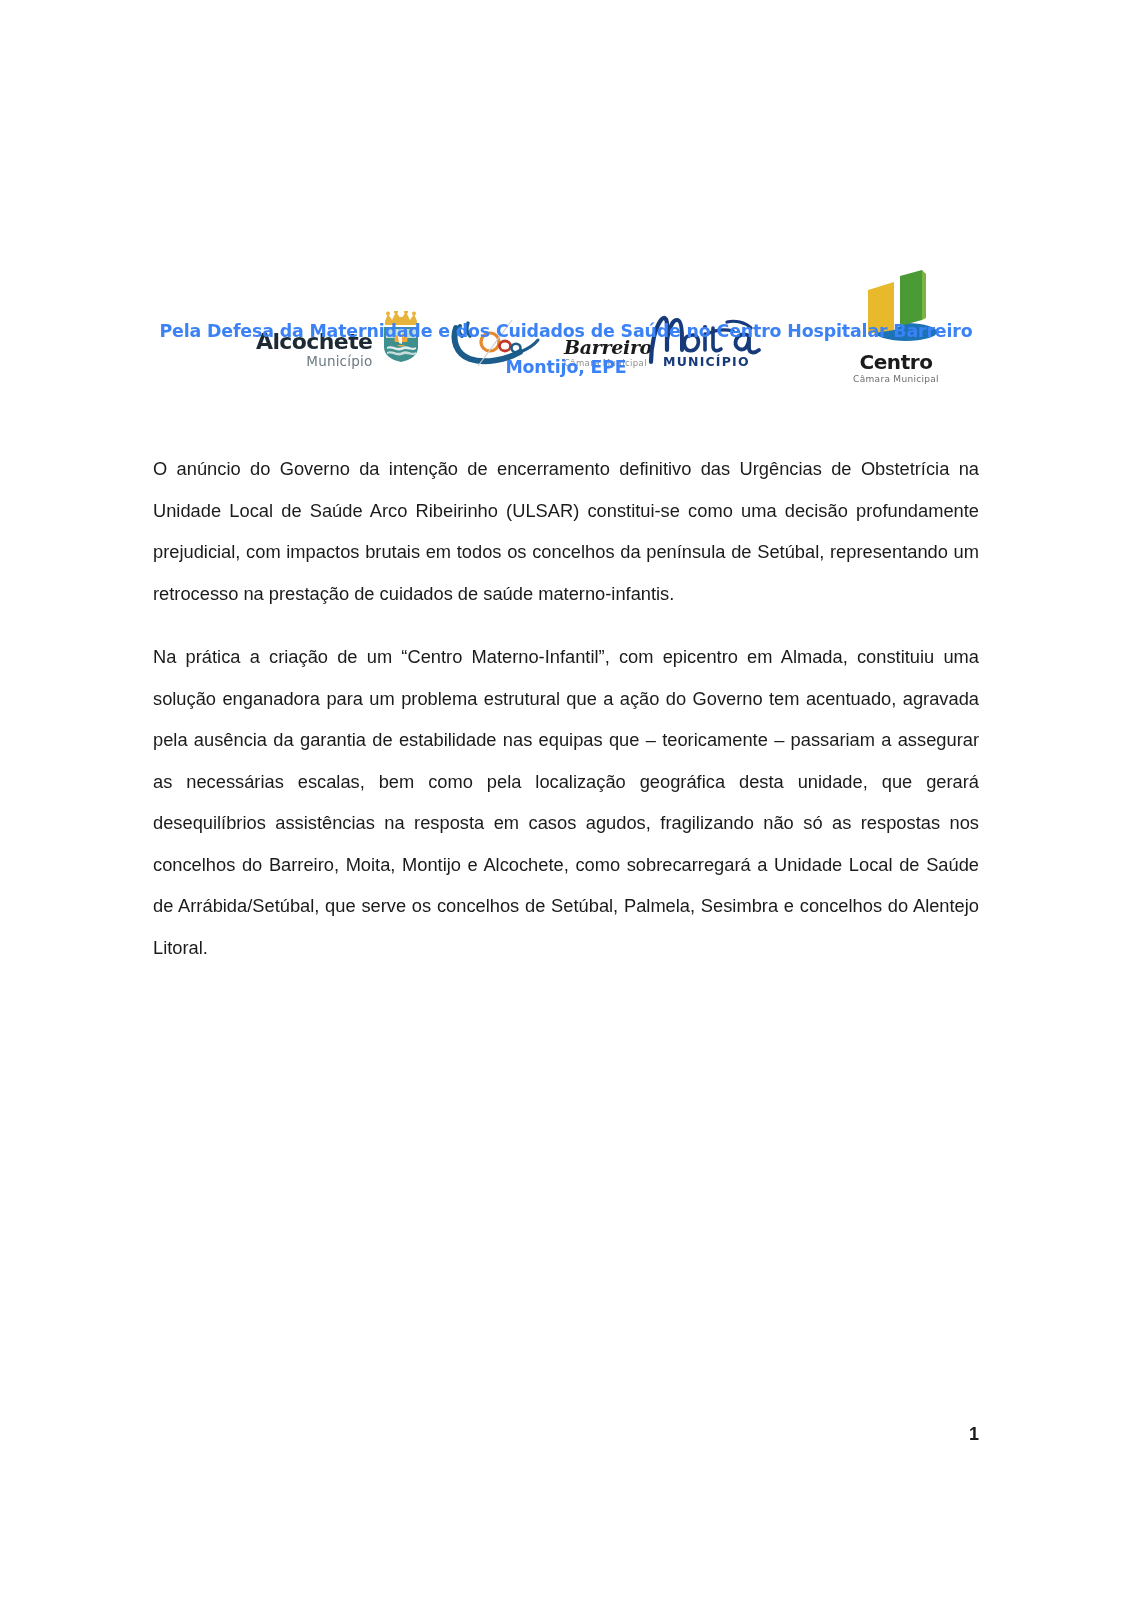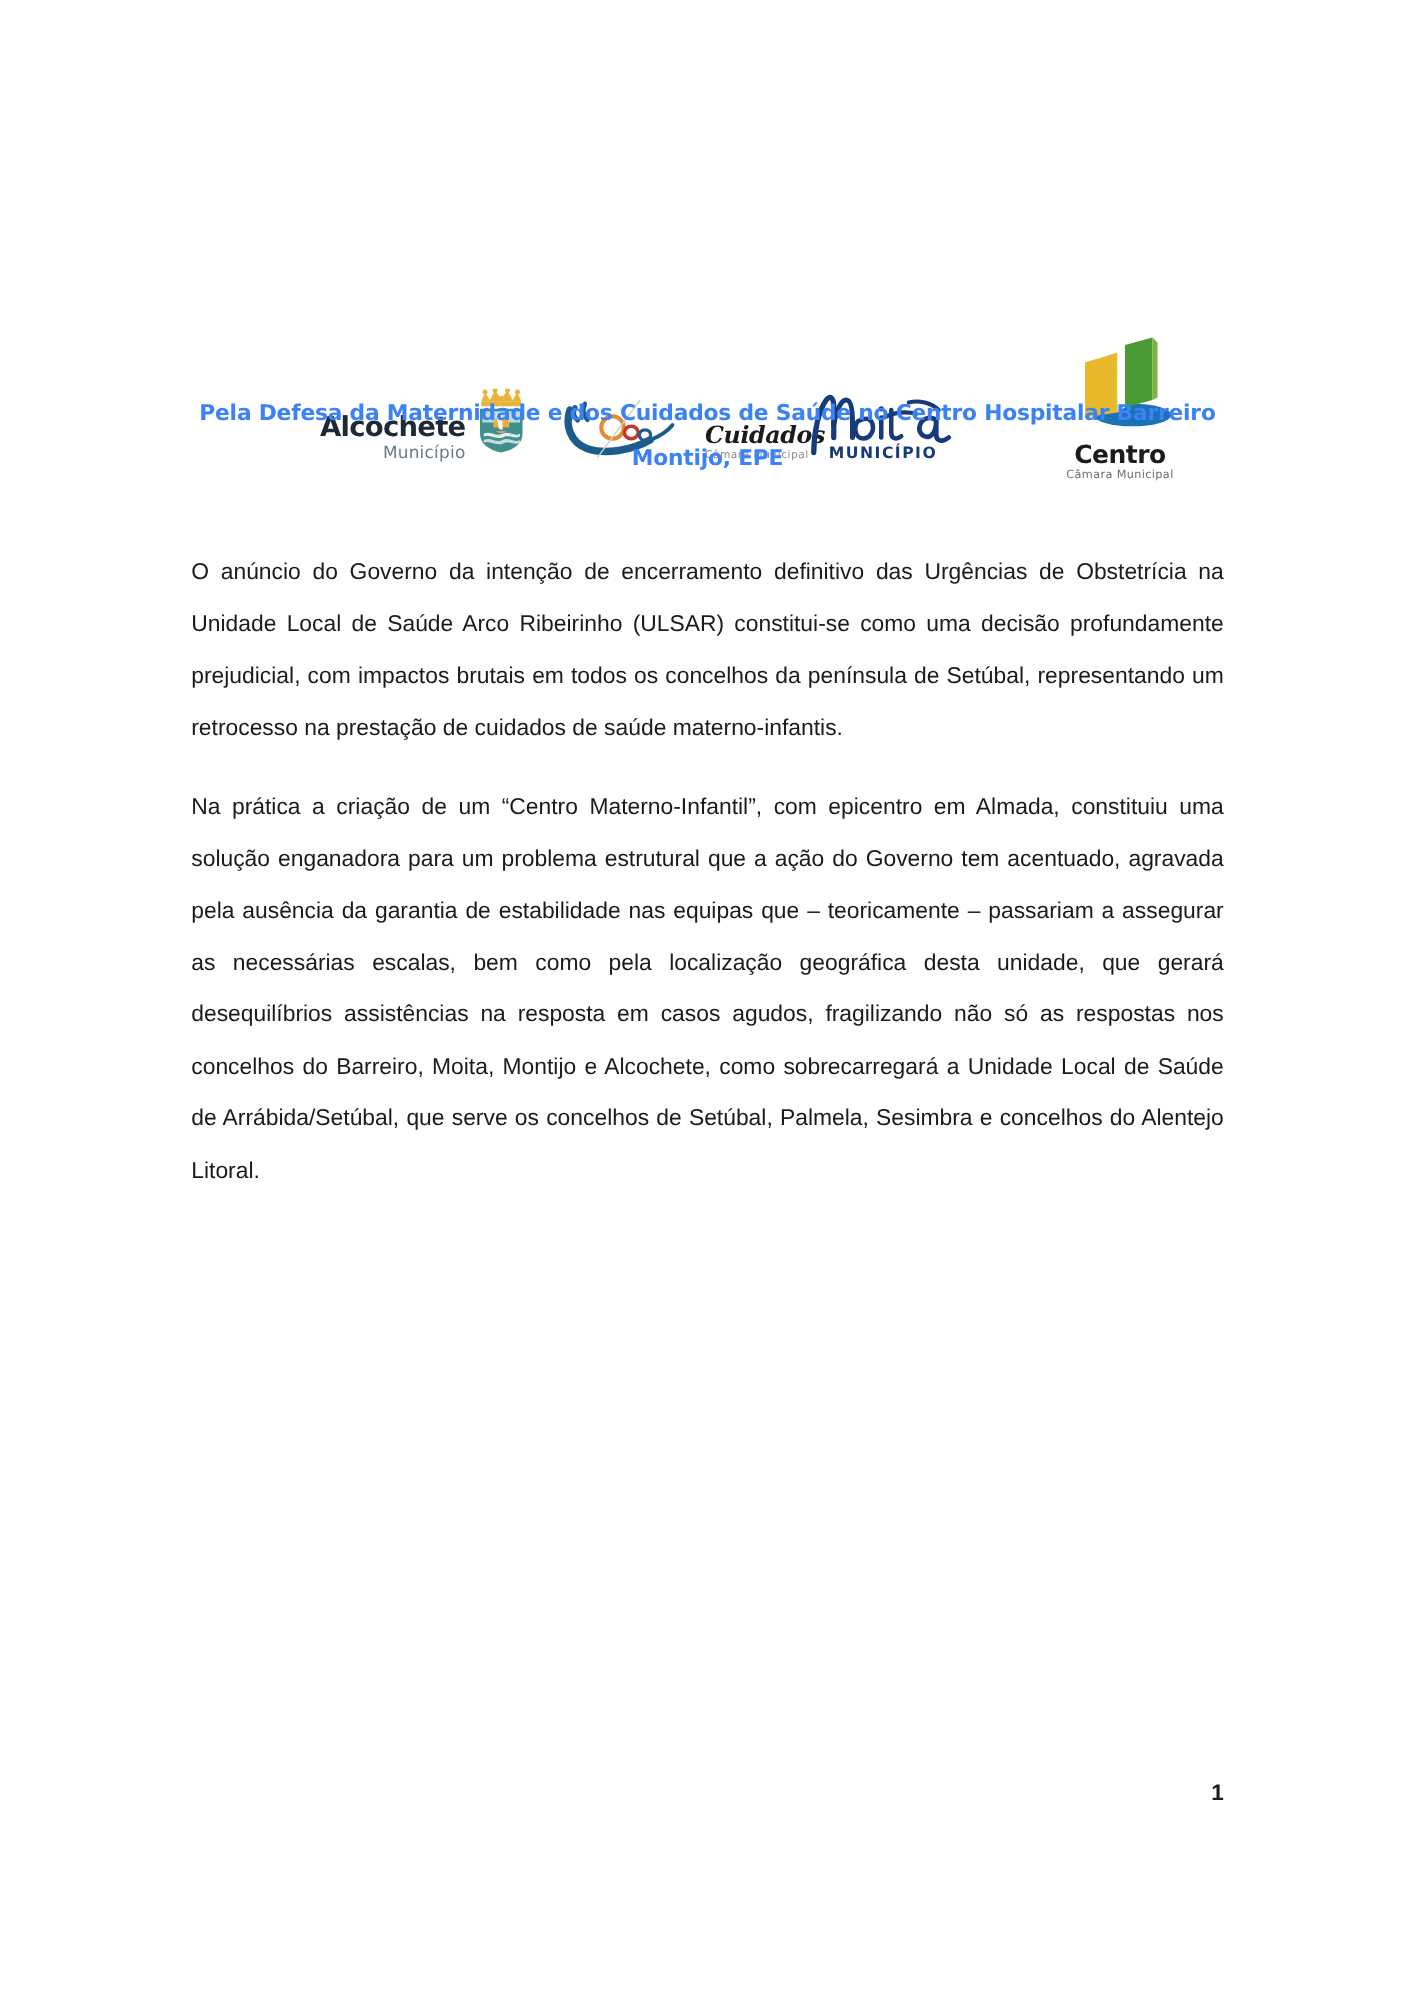--- a/index.html
+++ b/index.html
@@ -115,21 +115,21 @@
     font-size: 17.4px;
     line-height: 2.05;
     color: #3b82f6;
     letter-spacing: -0.15px;
   }
 
   
   .body-copy {
     position: absolute;
     left: 153px;
-    top: 436px;
+    top: 448px;
     width: 826px;
   }
   .para {
     font-family: "Liberation Sans", sans-serif;
     font-size: 18.3px;
     line-height: 41.5px;
     color: #1b1b1b;
     text-align: justify;
     margin: 0 0 22px 0;
     -webkit-hyphens: none;
@@ -191,21 +191,21 @@
         <path d="M10 6 C8 10 9 14 12 16" stroke="#1b5c8a" stroke-width="4" fill="none" stroke-linecap="round"></path>
         <path d="M18 3 C16 8 17 13 20 16" stroke="#1b5c8a" stroke-width="3.4" fill="none" stroke-linecap="round"></path>
         <path d="M70 32 C78 29 84 25 88 20" stroke="#1b5c8a" stroke-width="3" fill="none" stroke-linecap="round"></path>
         <ellipse cx="40" cy="22" rx="9" ry="9" fill="none" stroke="#e58a2e" stroke-width="3.2"></ellipse>
         <ellipse cx="55" cy="26" rx="5.5" ry="5" fill="none" stroke="#c0392b" stroke-width="2.8"></ellipse>
         <ellipse cx="66" cy="28" rx="4.5" ry="4.2" fill="none" stroke="#1b5c8a" stroke-width="2.6"></ellipse>
         <line x1="62" y1="0" x2="28" y2="46" stroke="#c9ced2" stroke-width="1.1"></line>
       </svg>
     </span>
     <div class="bar-words">
-      <span class="bar-name">Cuidados</span>
+      <span class="bar-name">Barreiro</span>
       <span class="bar-sub">Câmara Municipal</span>
     </div>
   </div>
 
   <div class="logo logo-moita">
     <span>
       <svg width="140" height="62" viewBox="0 0 140 62">
         <g fill="none" stroke="#173a7a" stroke-linecap="round" stroke-linejoin="round">
 
           <path d="M6 56 C6 40 10 22 16 14 C19 10 22 12 22 19 L22 44" stroke-width="4.2"></path>

